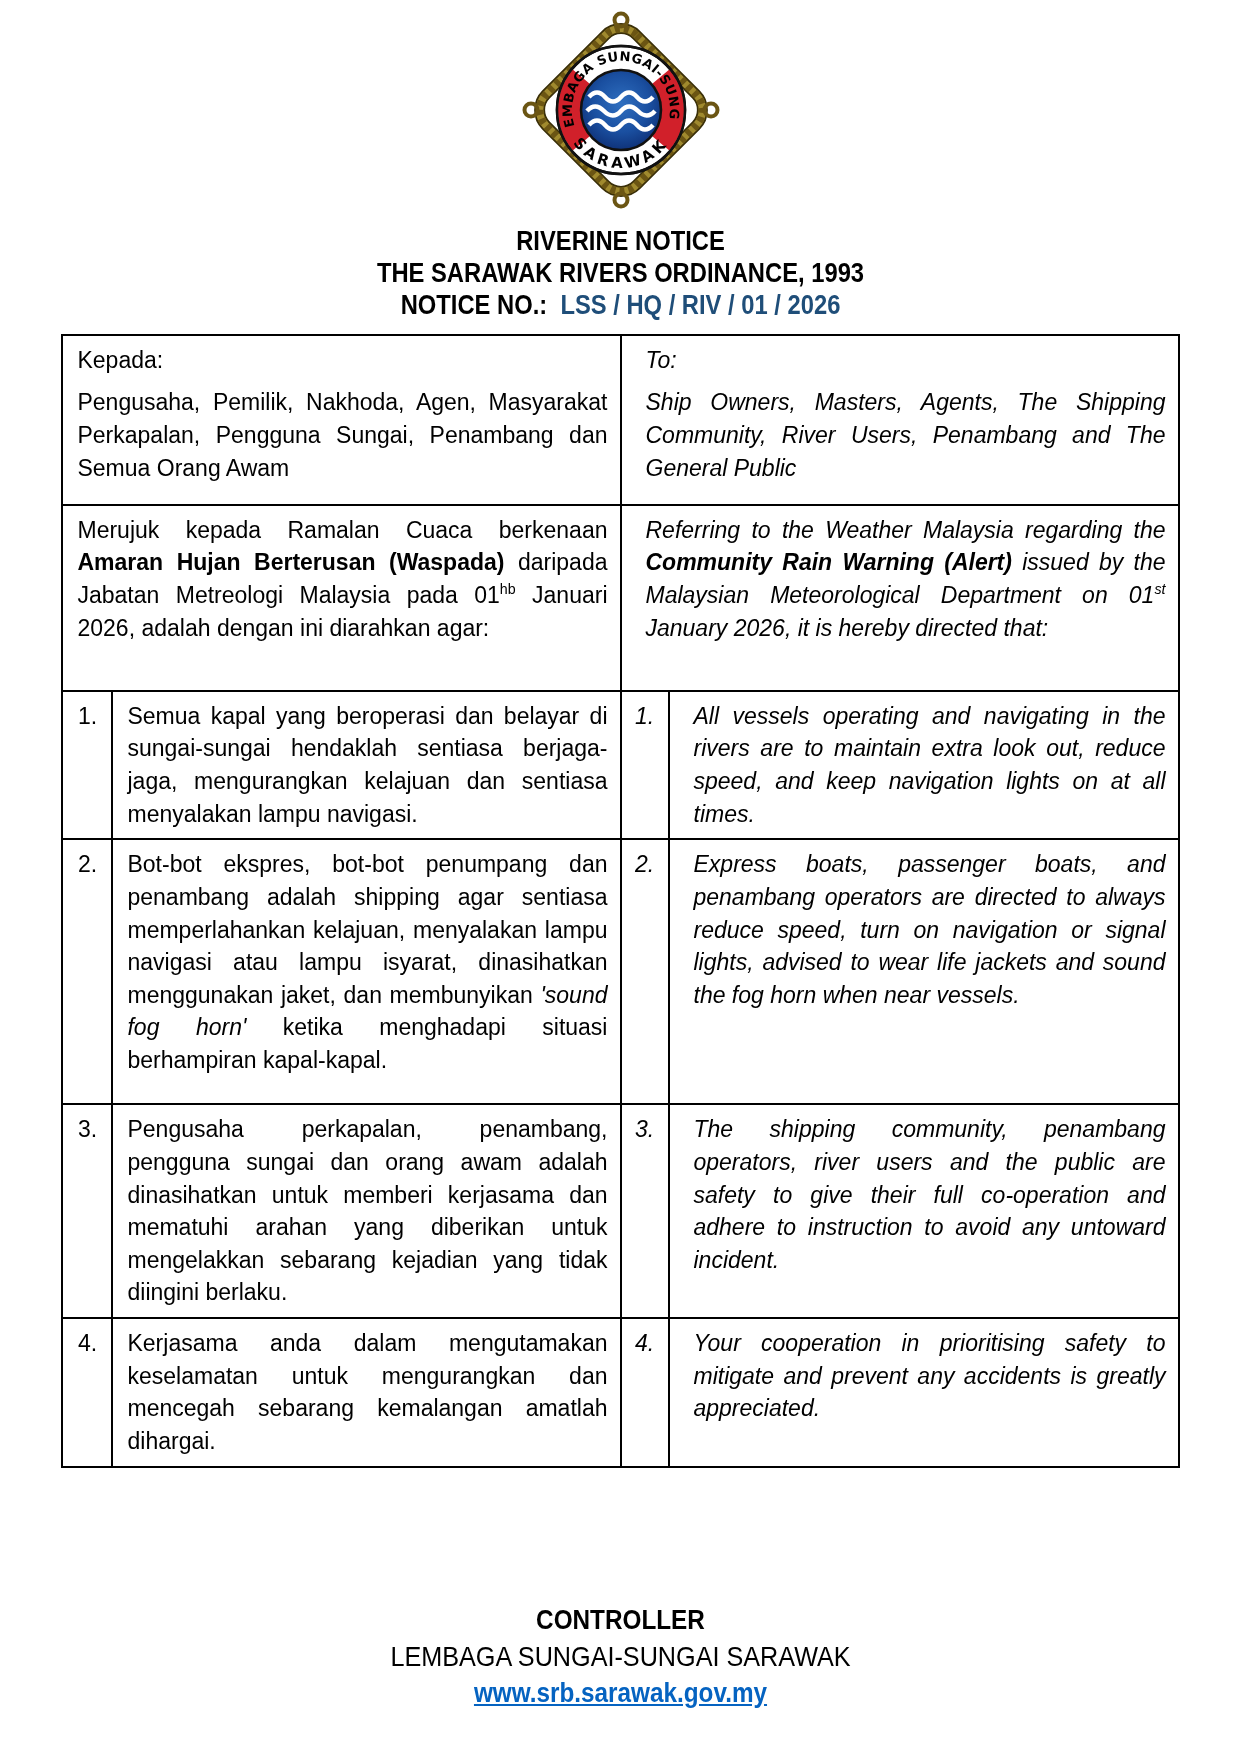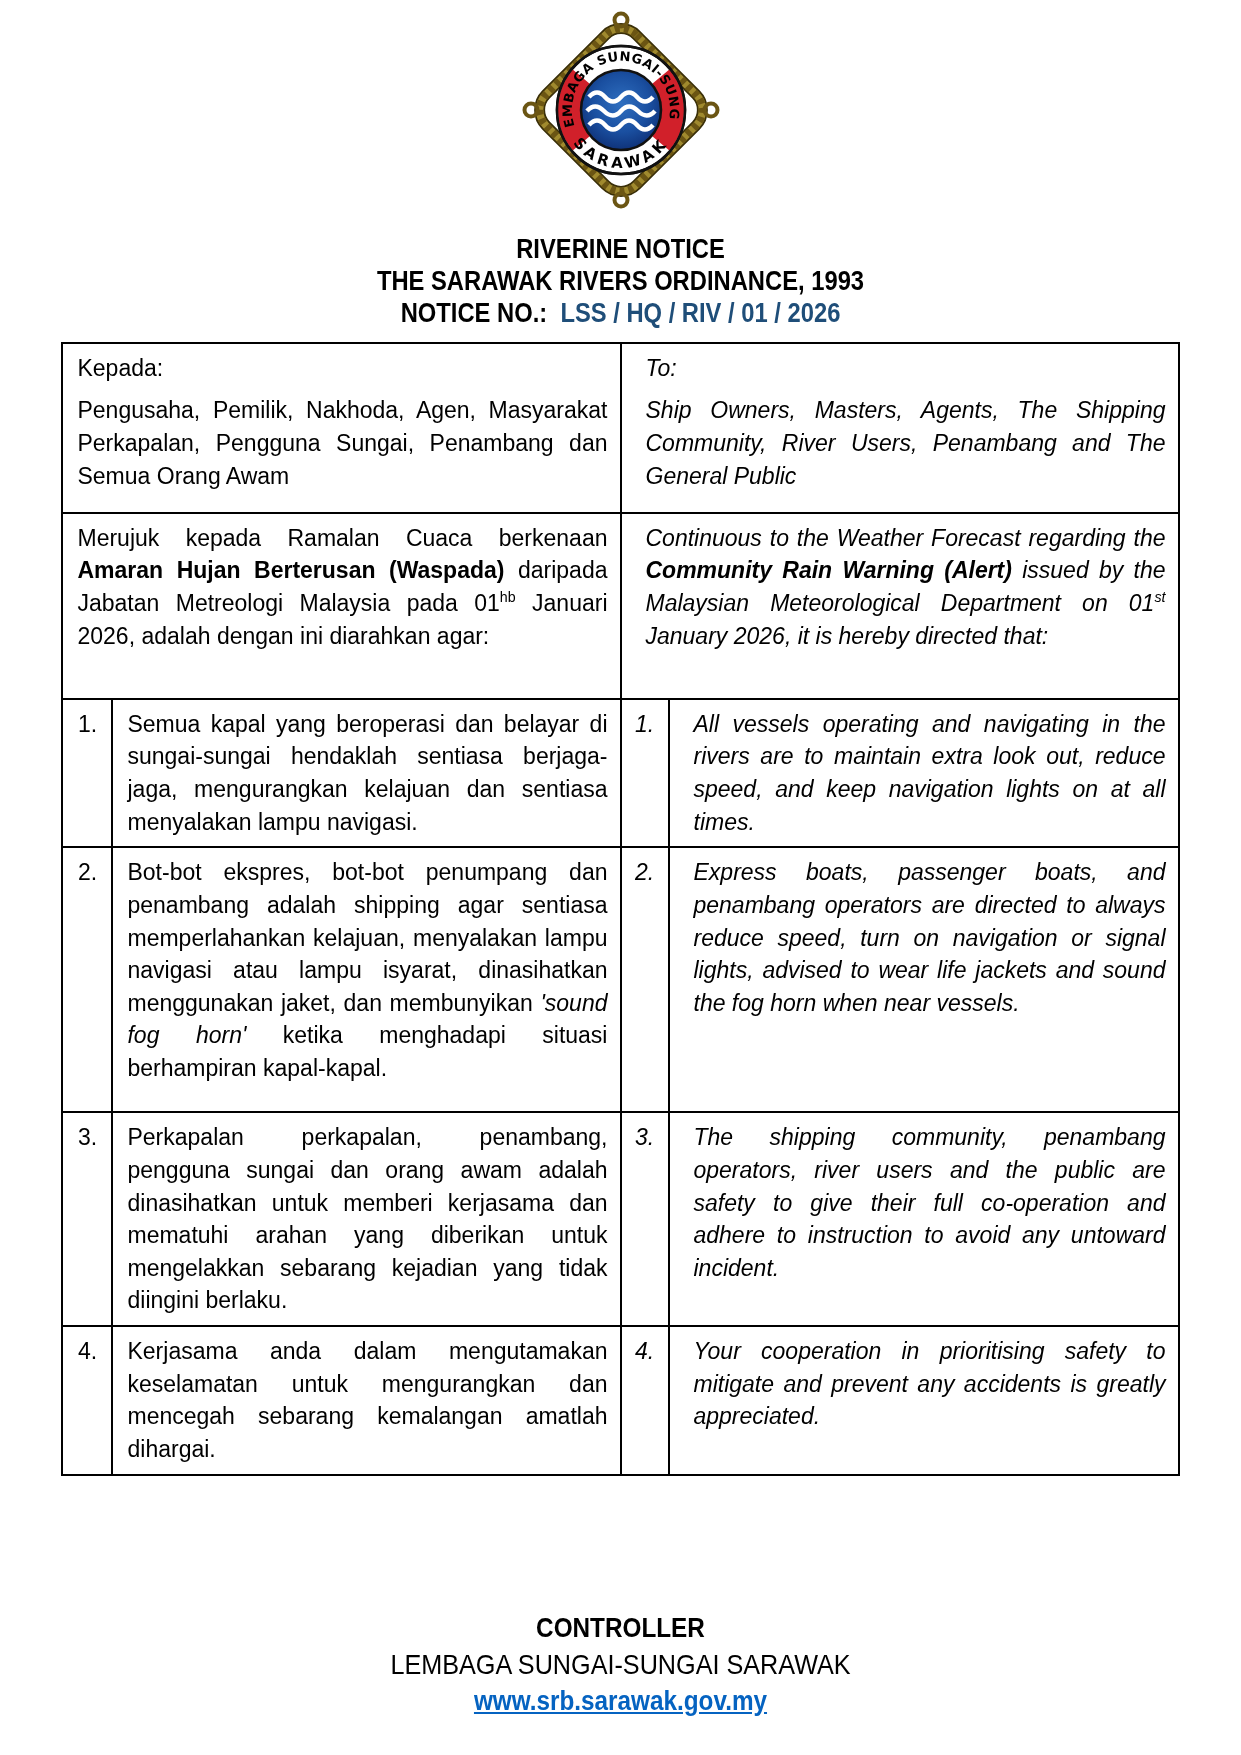--- a/index.html
+++ b/index.html
@@ -8,21 +8,21 @@
     width:1241px; height:1755px;
     font-family:"Liberation Sans", sans-serif;
     color:#000;
   }
   .page { position:relative; width:1241px; height:1755px; background:#fff; overflow:hidden; }
 
   
   .logo-wrap { display:flex; justify-content:center; padding-top:10px; }
 
   
-  .titles { text-align:center; margin-top:24px; }
+  .titles { text-align:center; margin-top:16px; }
   .title-line {
     font-weight:bold; font-size:27px; line-height:1.18;
     transform:scaleX(0.88); transform-origin:50% 50%;
     white-space:nowrap;
   }
   .notice-no-value { color:#1F4E79; }
 
   
   table.notice {
     border-collapse:collapse; table-layout:fixed;
@@ -148,41 +148,41 @@
         <p>Ship Owners, Masters, Agents, The Shipping Community, River Users, Penambang and The General Public</p>
       </td>
     </tr>
 
 
     <tr class="r-intro">
       <td class="body-cell" colspan="2">
         <p><span>Merujuk kepada Ramalan Cuaca berkenaan </span><span class="b">Amaran Hujan Berterusan (Waspada)</span><span> daripada Jabatan Metreologi Malaysia pada 01</span><sup>hb</sup><span> Januari 2026, adalah dengan ini diarahkan agar:</span></p>
       </td>
       <td class="body-cell en" colspan="2">
-        <p><span>Continuous to the Weather Forecast regarding the </span><span class="b">Community Rain Warning (Alert)</span><span> issued by the Malaysian Meteorological Department on 01</span><sup>st</sup><span> January 2026, it is hereby directed that:</span></p>
+        <p><span>Referring to the Weather Malaysia regarding the </span><span class="b">Community Rain Warning (Alert)</span><span> issued by the Malaysian Meteorological Department on 01</span><sup>st</sup><span> January 2026, it is hereby directed that:</span></p>
       </td>
     </tr>
 
     <tr class="r-item1">
       <td class="num-cell">1.</td>
       <td class="body-cell"><span>Semua kapal yang beroperasi dan belayar di sungai-sungai hendaklah sentiasa berjaga-jaga, mengurangkan kelajuan dan sentiasa menyalakan lampu navigasi.</span></td>
       <td class="num-cell en">1.</td>
       <td class="body-cell en"><span>All vessels operating and navigating in the rivers are to maintain extra look out, reduce speed, and keep navigation lights on at all times.</span></td>
     </tr>
 
     <tr class="r-item2">
       <td class="num-cell">2.</td>
       <td class="body-cell"><span>Bot-bot ekspres, bot-bot penumpang dan penambang adalah shipping agar sentiasa memperlahankan kelajuan, menyalakan lampu navigasi atau lampu isyarat, dinasihatkan menggunakan jaket, dan membunyikan </span><span class="it">'sound fog horn'</span><span> ketika menghadapi situasi berhampiran kapal-kapal.</span></td>
       <td class="num-cell en">2.</td>
       <td class="body-cell en"><span>Express boats, passenger boats, and penambang operators are directed to always reduce speed, turn on navigation or signal lights, advised to wear life jackets and sound the fog horn when near vessels.</span></td>
     </tr>
 
     <tr class="r-item3">
       <td class="num-cell">3.</td>
-      <td class="body-cell"><span>Perkapalan perkapalan, penambang, pengguna sungai dan orang awam adalah dinasihatkan untuk memberi kerjasama dan mematuhi arahan yang diberikan untuk mengelakkan sebarang kejadian yang tidak diingini berlaku.</span></td>
+      <td class="body-cell"><span>Pengusaha perkapalan, penambang, pengguna sungai dan orang awam adalah dinasihatkan untuk memberi kerjasama dan mematuhi arahan yang diberikan untuk mengelakkan sebarang kejadian yang tidak diingini berlaku.</span></td>
       <td class="num-cell en">3.</td>
       <td class="body-cell en"><span>The shipping community, penambang operators, river users and the public are safety to give their full co-operation and adhere to instruction to avoid any untoward incident.</span></td>
     </tr>
 
     <tr class="r-item4">
       <td class="num-cell">4.</td>
       <td class="body-cell"><span>Kerjasama anda dalam mengutamakan keselamatan untuk mengurangkan dan mencegah sebarang kemalangan amatlah dihargai.</span></td>
       <td class="num-cell en">4.</td>
       <td class="body-cell en"><span>Your cooperation in prioritising safety to mitigate and prevent any accidents is greatly appreciated.</span></td>
     </tr>

